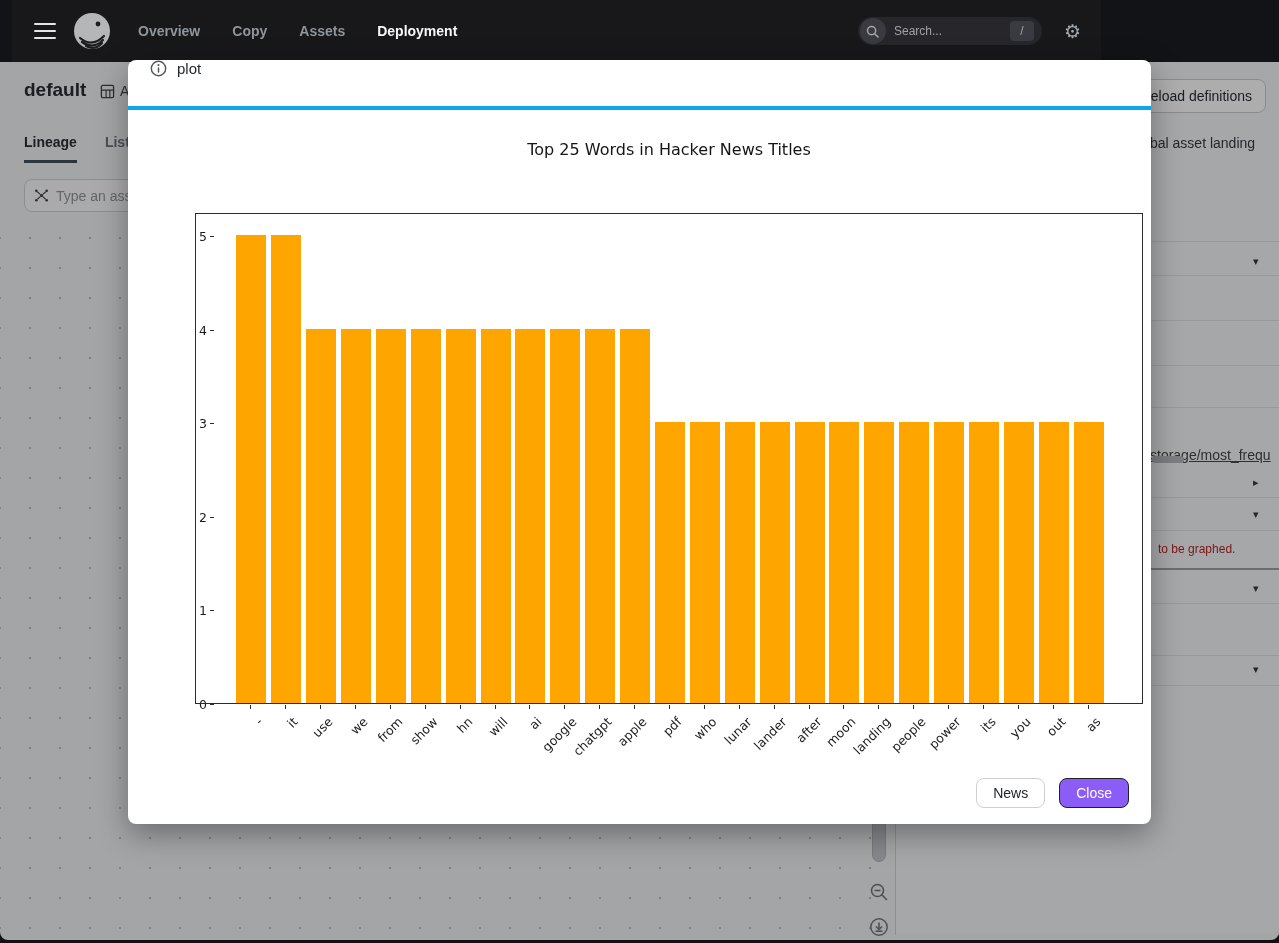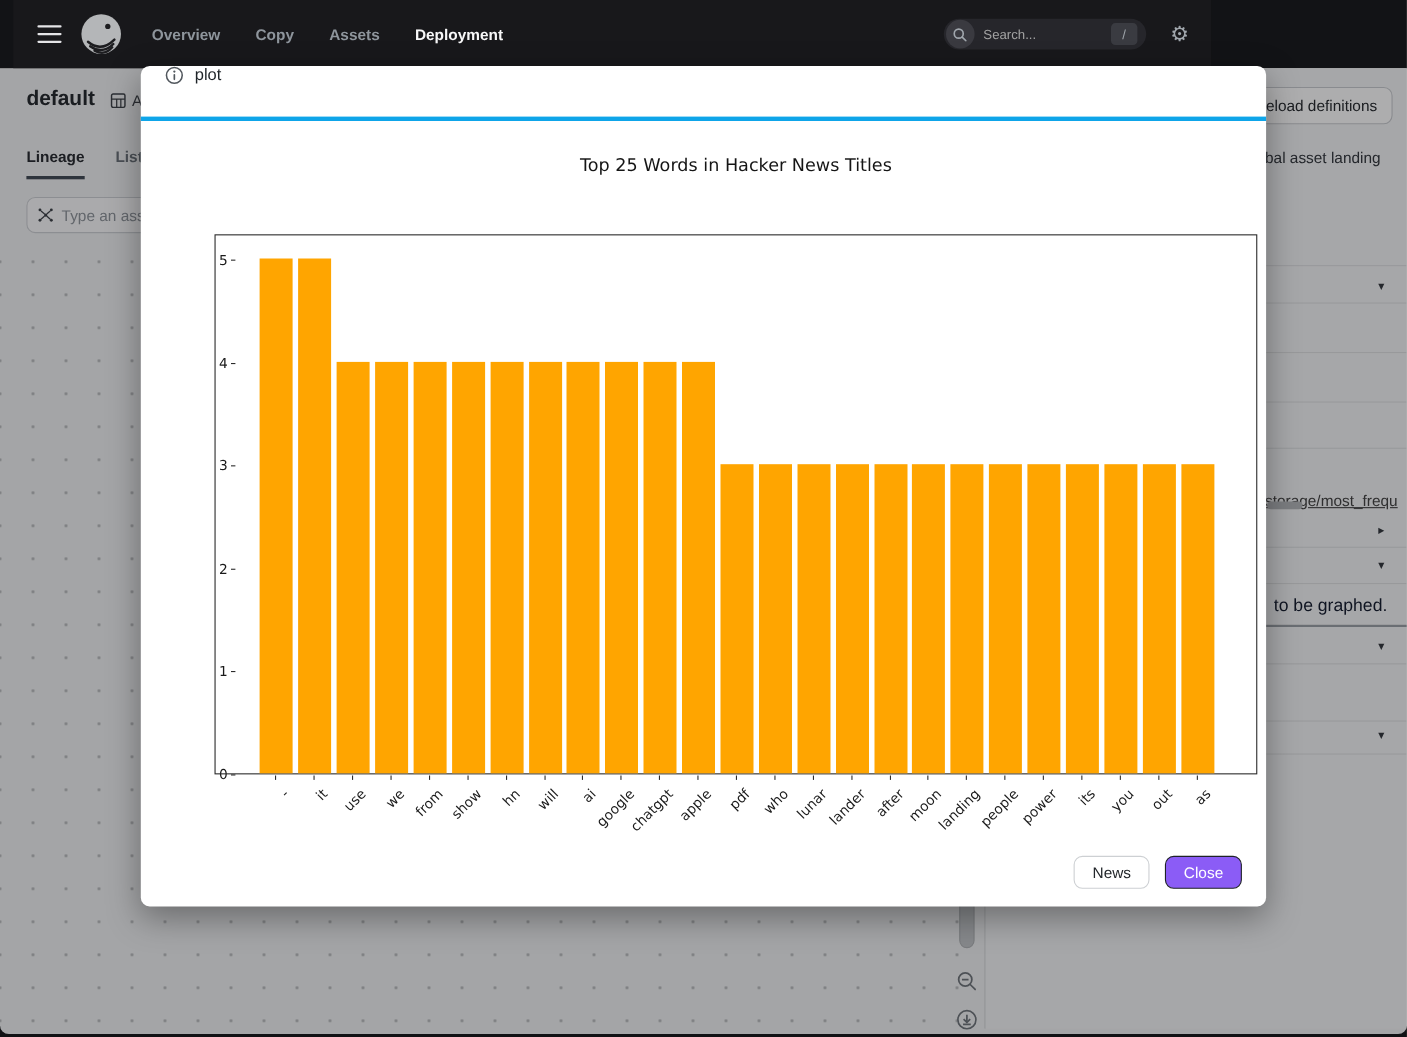--- a/index.html
+++ b/index.html
@@ -36,21 +36,21 @@
 
   .vdivider { position:absolute; left:895px; top:0; width:1px; height:873px; background:#d0d2d4; }
   .rpanel { position:absolute; left:896px; top:0; width:383px; height:873px; background:#f5f6f7; }
   .reload-btn { position:absolute; left:234px; top:17px; width:136px; height:34px; background:#ffffff; border:1px solid #c9ccd0; border-radius:8px; font-size:14px; color:#23272b; display:flex; align-items:center; justify-content:flex-end; padding-right:13px; cursor:pointer; }
   .lineage-link { position:absolute; left:254px; top:73px; font-size:14px; color:#2f343a; white-space:nowrap; cursor:pointer; }
   .r-border { position:absolute; left:0; width:383px; height:1px; background:#dfe1e3; }
   .r-border.strong { height:2px; background:#9aa0a6; }
   .r-chev { position:absolute; left:357px; font-size:11px; color:#2f343a; cursor:pointer; line-height:1; }
   .meta-link { position:absolute; left:254px; top:361px; font-size:14px; color:#404040; text-decoration:underline; white-space:nowrap; cursor:pointer;margin-top:24px; }
   .h-thumb { position:absolute; left:256px; top:394px; width:32px; height:7px; border-radius:4px; background:#b3b6b9; cursor:pointer; }
-  .desc-text { position:absolute; left:262px; top:480px; font-size:16px; color:#0f172a; white-space:nowrap; }
+  .desc-text { position:absolute; left:262px; top:480px; font-size:12px; color:#b91c1c; white-space:nowrap; }
 
   .zoom-slider { position:absolute; left:872px; top:728px; width:14px; height:72px; background:#c4c7ca; border:1px solid #b0b3b6; border-radius:7px; cursor:pointer; }
   .zctl { position:absolute; left:869px; color:#6e747a; cursor:pointer; }
 
   
   .overlay { position:absolute; left:0; top:62px; width:1279px; height:881px; background:rgba(14,15,17,0.34); z-index:5; }
   .modal { position:absolute; left:128px; top:60px; width:1023px; height:764px; background:#ffffff; border-radius:8px; box-shadow:0 10px 30px rgba(0,0,0,0.35); z-index:10; }
   .modal-header { height:50px; border-bottom:4px solid #0ea5e9; display:flex; align-items:flex-start; padding-left:22px; gap:10px; }
   .modal-title { font-size:15px; font-weight:500; color:#1f2428; }
   .modal-footer { position:absolute; right:22px; bottom:16px; display:flex; gap:14px; }

